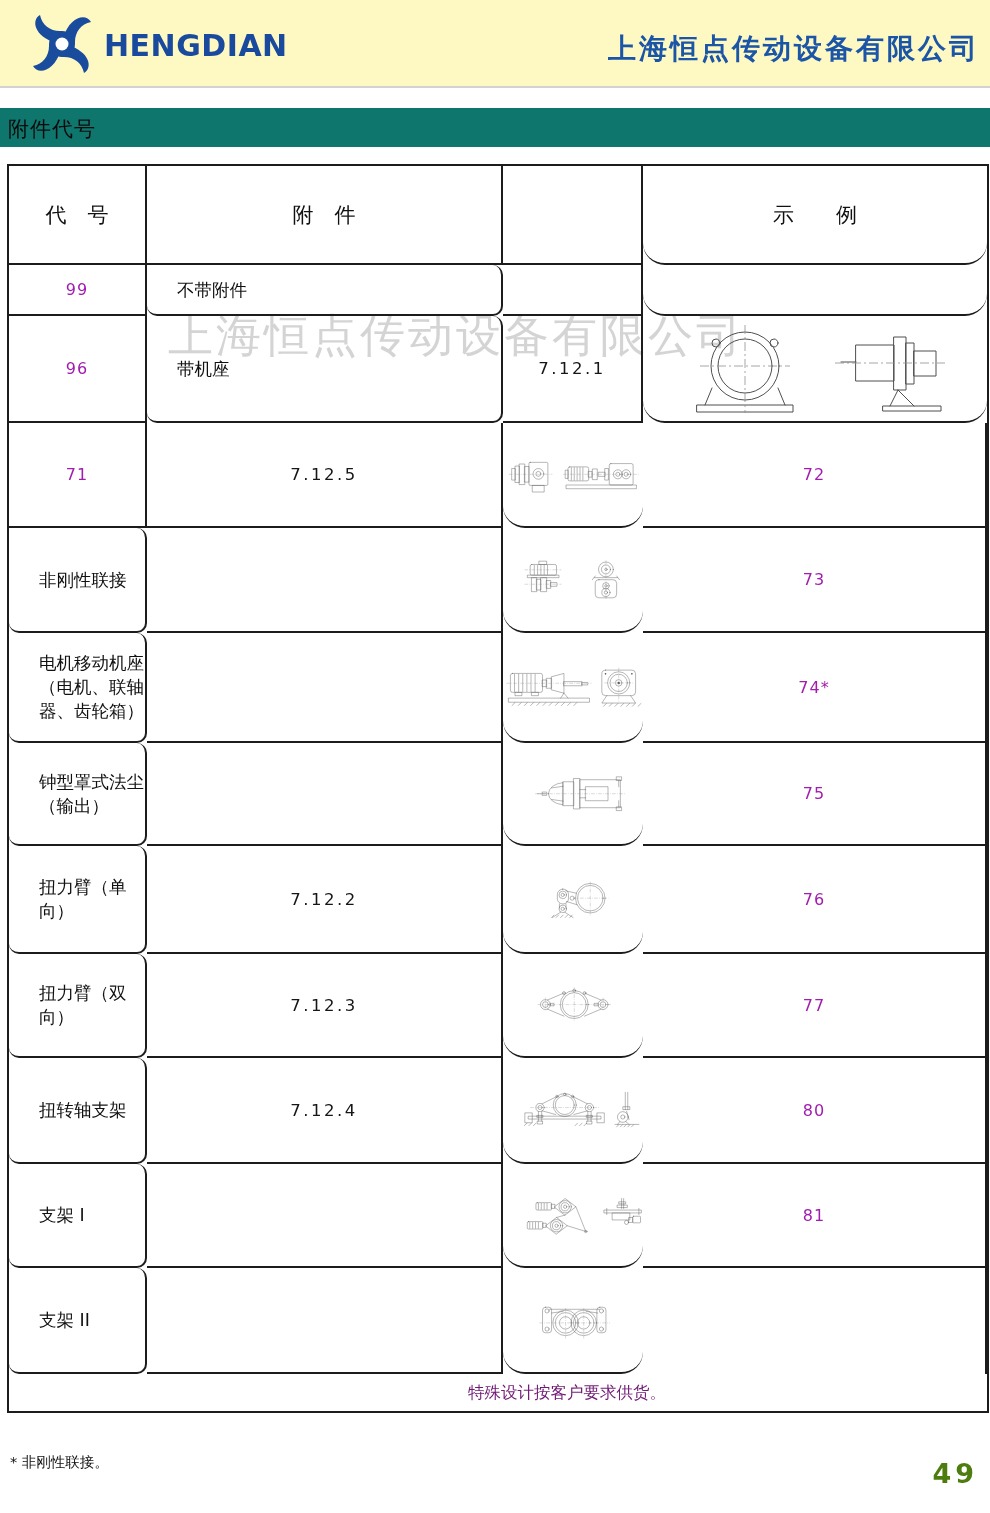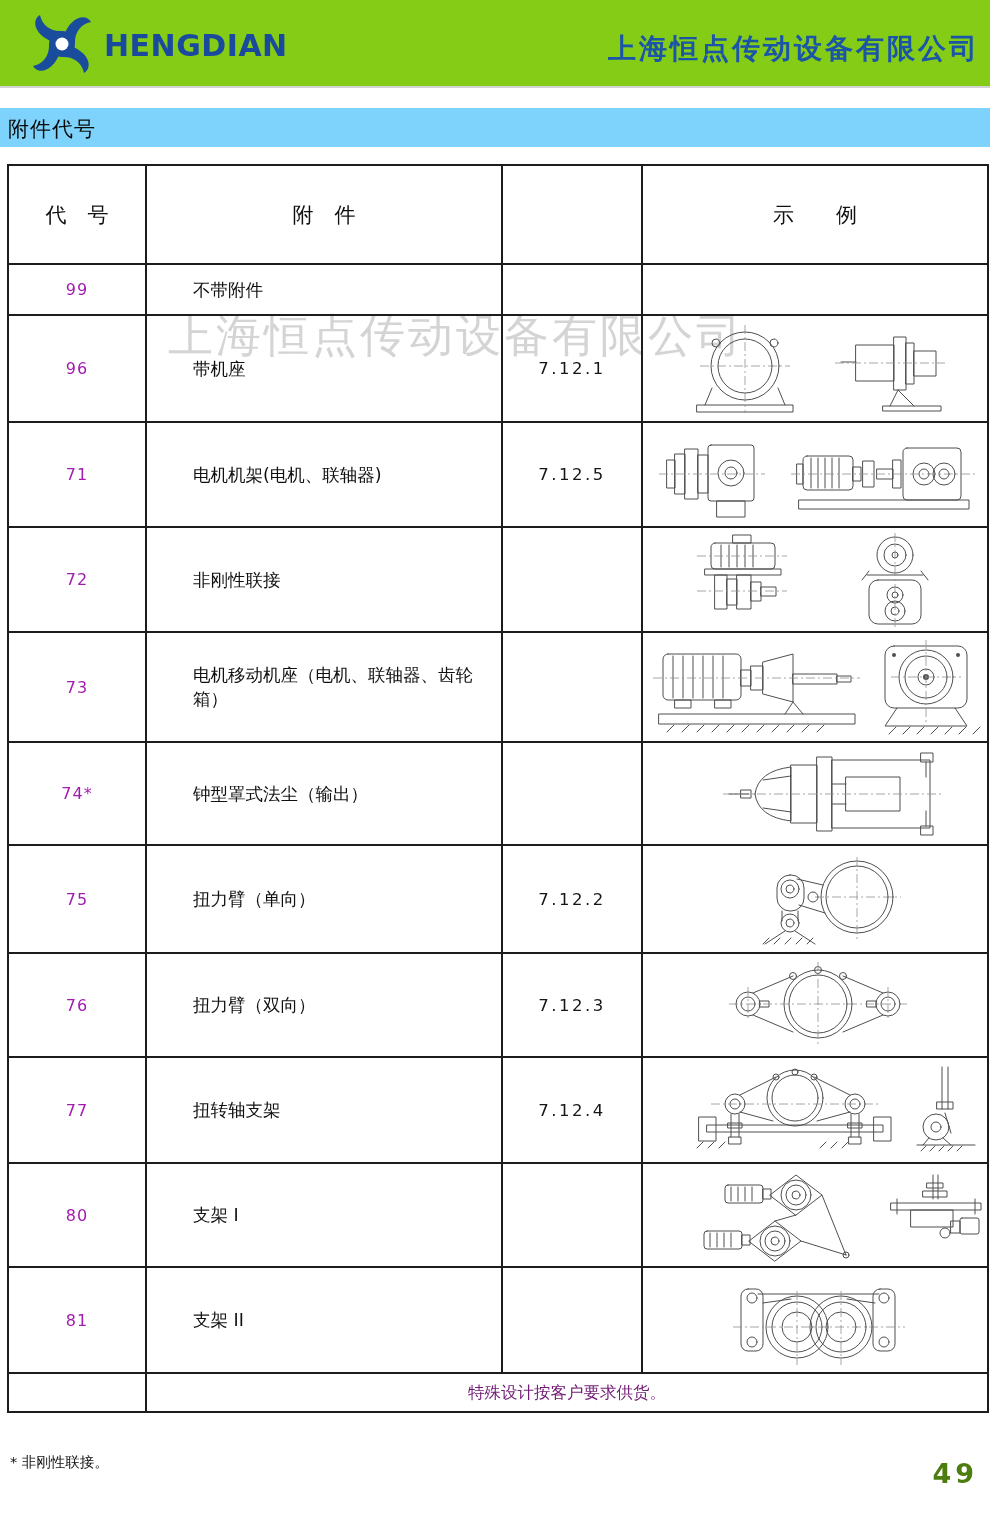--- a/index.html
+++ b/index.html
@@ -1,46 +1,46 @@
 <!DOCTYPE html>
 <html><head>
 <meta charset="utf-8">
 <style>
   html,body{margin:0;padding:0;background:#ffffff;}
   .page{position:relative;width:990px;height:1513px;background:#ffffff;overflow:hidden;
         font-family:"DejaVu Sans","Liberation Sans",sans-serif;color:#111;}
 
   
-  .hd{position:absolute;left:0;top:0;width:990px;height:86px;border-bottom:2px solid #d2d2d2;background:#84cc16;}
+  .hd{position:absolute;left:0;top:0;width:990px;height:86px;border-bottom:2px solid #d2d2d2;background:#fef9c3;}
   .hd-logo{position:absolute;left:30px;top:11px;width:64px;height:64px;}
   .hd-brand{position:absolute;left:104px;top:28px;font-size:30px;font-weight:600;
             color:#1a4a9e;letter-spacing:.5px;}
   .hd-company{position:absolute;right:10px;top:30px;font-size:28px;font-weight:bold;
               font-family:"DejaVu Serif","Liberation Serif",serif;color:#1b55a8;letter-spacing:3px;}
 
   
-  .titlebar{position:absolute;left:0;top:108px;width:990px;height:39px;background:#7dd3fc;}
+  .titlebar{position:absolute;left:0;top:108px;width:990px;height:39px;background:#0f766e;}
   .titlebar span{position:absolute;left:8px;top:7px;font-size:21px;color:#0b0b0b;letter-spacing:1px;}
 
   
   .watermark{position:absolute;left:168px;top:306px;width:620px;font-size:45px;letter-spacing:3px;
              color:rgba(170,170,170,.50);z-index:1;white-space:nowrap;pointer-events:none;}
 
   
   .tbl{position:absolute;left:7px;top:164px;z-index:2;display:grid;
        grid-template-columns:138px 356px 140px 344px;
        grid-template-rows:99px 51px 107px 105px 105px 110px 103px 108px 104px 106px 104px 106px 37px;
        border:2px solid #1c1c1c;background:transparent;}
   .cell{border-right:2px solid #1c1c1c;border-bottom:2px solid #1c1c1c;display:flex;
         align-items:center;justify-content:center;box-sizing:border-box;overflow:hidden;}
-  .lastcol{border-right:none;}
+  .lastcol{border-right:none;border-radius:22px;}
   .lastrow{border-bottom:none;}
   .hcell{font-size:21px;color:#101010;}
   .code{font-size:16px;color:#a21caf;letter-spacing:1px;}
-  .name{justify-content:flex-start;padding-left:46px;font-size:17.5px;color:#101010;}
+  .name{justify-content:flex-start;padding-left:30px;font-size:17.5px;color:#101010;border-radius:10px;}
   .ref{font-size:16.5px;letter-spacing:2.5px;color:#161616;}
   .spec{font-size:16.5px;color:#701a75;}
 
   
   .d{fill:none;stroke:#4f4f4f;stroke-width:1;stroke-linecap:round;stroke-linejoin:round;}
   .cl{fill:none;stroke:#909090;stroke-width:.8;stroke-dasharray:9 3 2 3;}
   .fl{fill:#4f4f4f;stroke:none;}
 
   
   .footnote{position:absolute;left:10px;top:1419px;font-size:14.5px;color:#121212;margin-top:34px;}
@@ -104,21 +104,20 @@
         <rect class="d" x="249" y="20" width="12" height="53"></rect>
         <rect class="d" x="261" y="26" width="8" height="41"></rect>
         <rect class="d" x="269" y="34" width="22" height="25"></rect>
         <path class="d" d="M253,73 L245,89 M253,73 L269,89"></path>
         <rect class="d" x="238" y="89" width="58" height="5"></rect>
         <line class="cl" x1="190" y1="46" x2="300" y2="46"></line>
       </svg>
     </div>
 
     <div class="cell code">71</div>
-    <div class="cell name">电机机架(电机、联轴器)</div>
     <div class="cell ref">7.12.5</div>
     <div class="cell lastcol">
       <svg width="340" height="101" viewBox="0 0 340 101">
         <rect class="d" x="22" y="36" width="8" height="28"></rect>
         <rect class="d" x="30" y="30" width="10" height="40"></rect>
         <rect class="d" x="40" y="25" width="13" height="50"></rect>
         <rect class="d" x="53" y="31" width="10" height="38"></rect>
         <rect class="d" x="63" y="21" width="46" height="56" rx="3"></rect>
         <circle class="d" cx="86" cy="49" r="13"></circle>
           <circle class="d" cx="86" cy="49" r="6"></circle>

